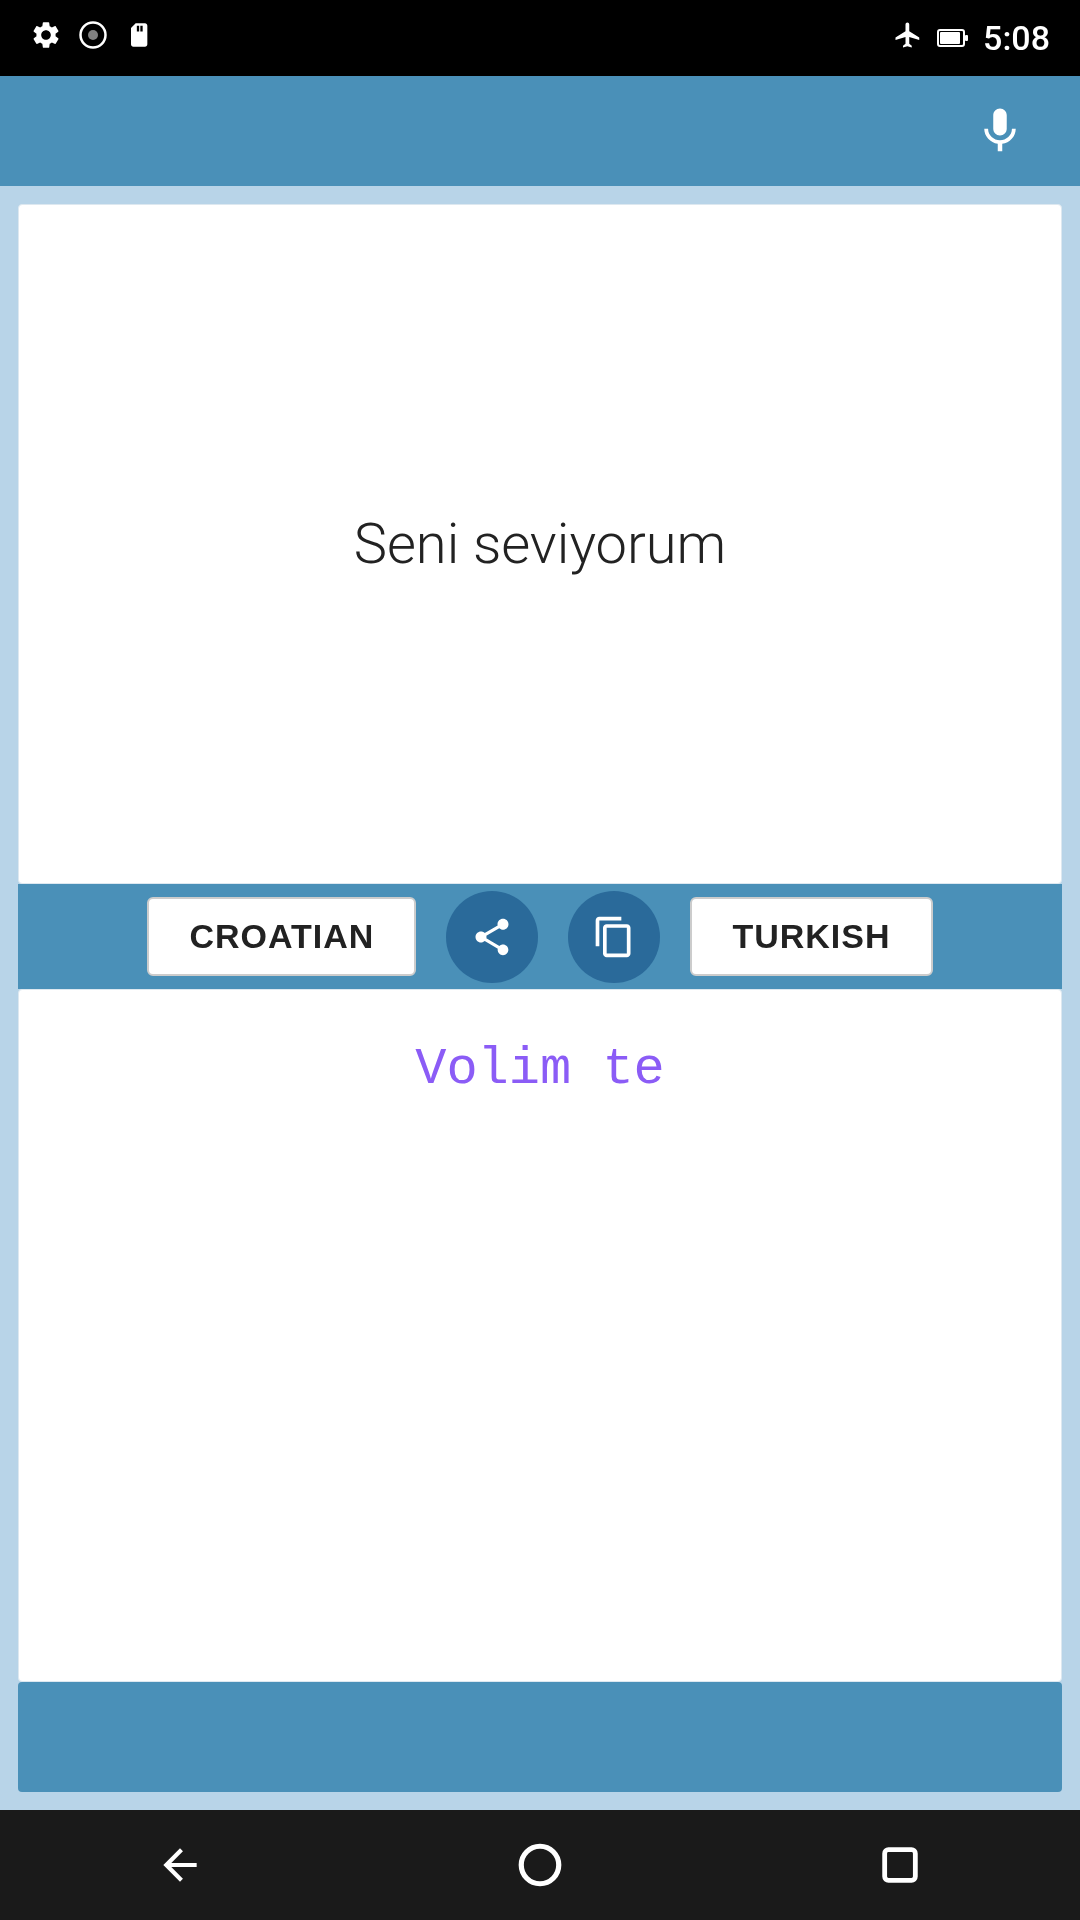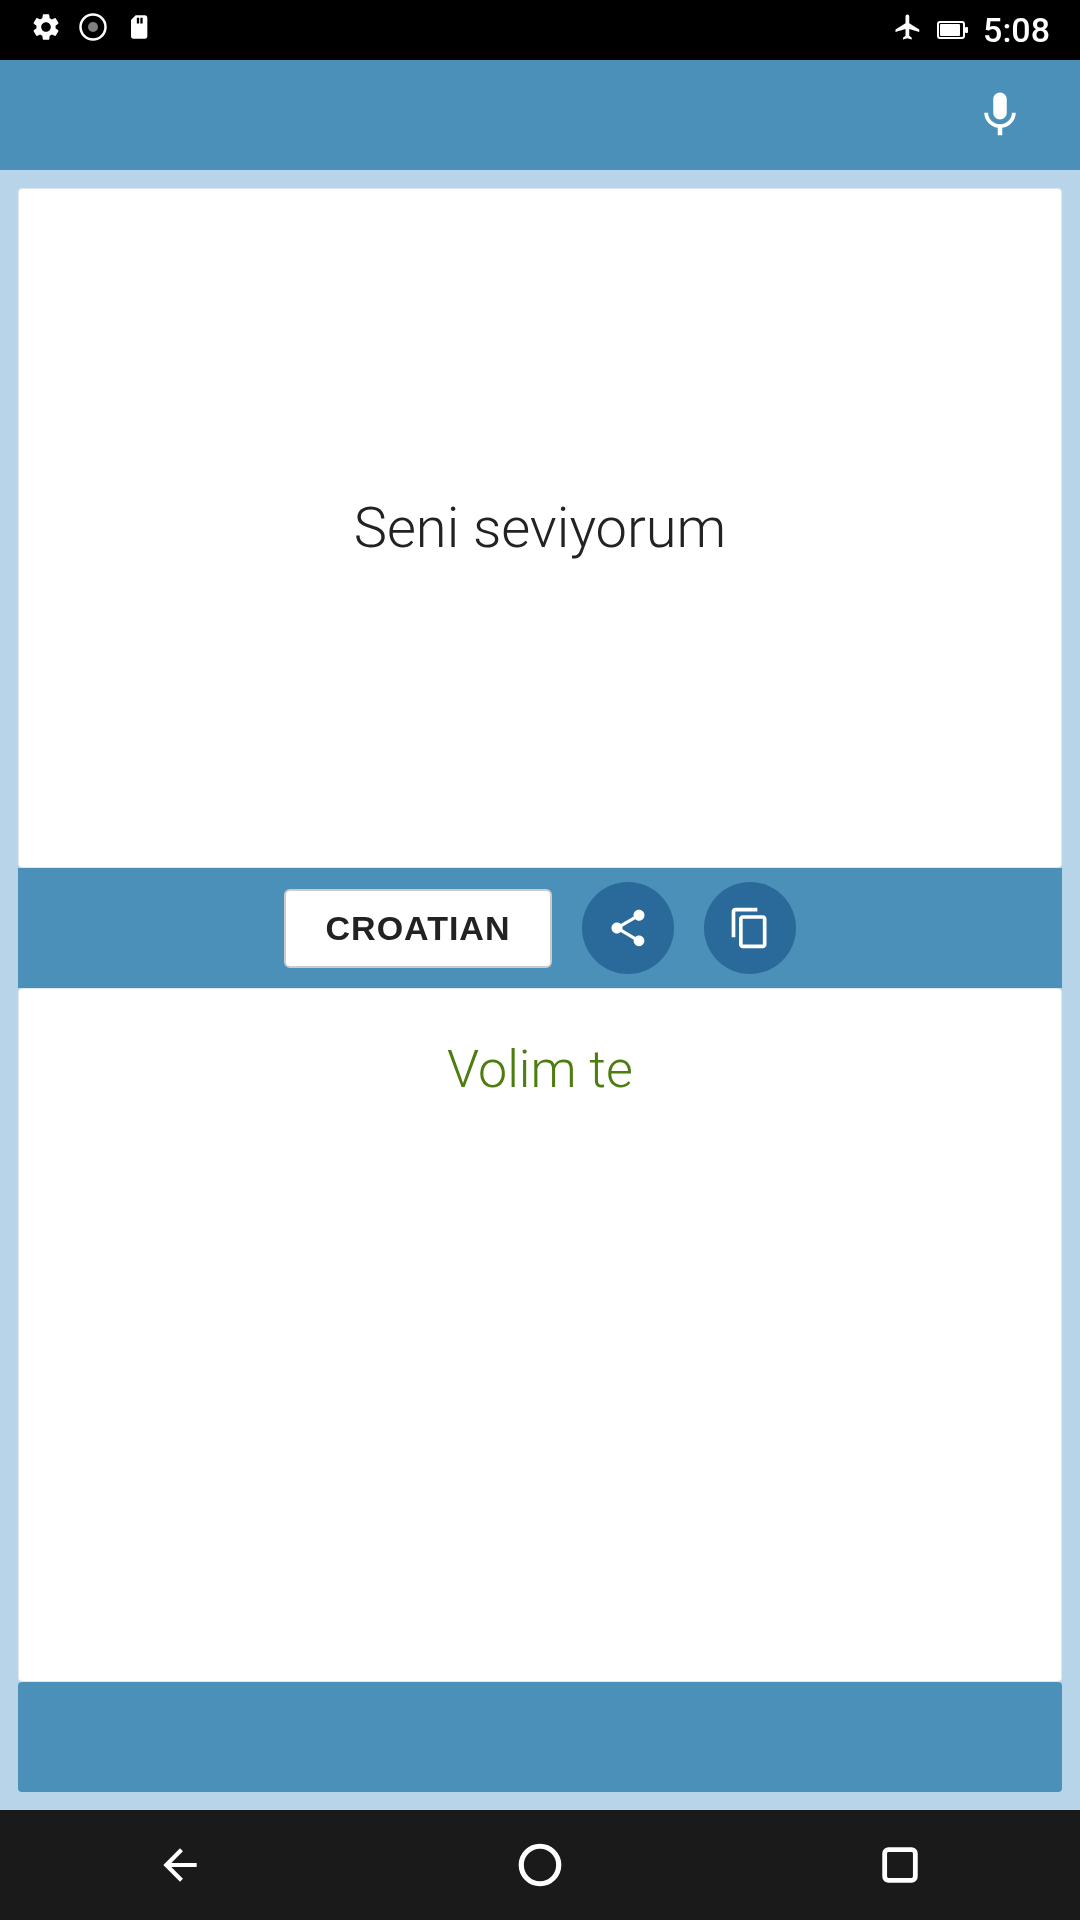--- a/index.html
+++ b/index.html
@@ -11,21 +11,21 @@
       background: #000;
       font-family: 'Roboto', Arial, sans-serif;
       overflow: hidden;
       display: flex;
       flex-direction: column;
     }
 
     
     .status-bar {
       background: #000;
-      height: 60px;
+      height: 76px;
       display: flex;
       align-items: center;
       justify-content: space-between;
       padding: 0 30px;
       flex-shrink: 0;
     }
     .status-left {
       display: flex;
       align-items: center;
       gap: 16px;
@@ -77,21 +77,21 @@
       font-size: 56px;
       color: #222;
       font-weight: 300;
       text-align: center;
       padding: 20px;
     }
 
     
     .controls-bar {
       background: #4a90b8;
-      height: 120px;
+      height: 105px;
       display: flex;
       align-items: center;
       justify-content: center;
       gap: 30px;
       flex-shrink: 0;
       margin: 0 18px;
     }
 
     .lang-button {
       background: #fff;
@@ -128,23 +128,24 @@
       border-radius: 4px;
       flex: 1;
       display: flex;
       align-items: flex-start;
       justify-content: center;
       border: 1px solid #dde8f0;
       padding-top: 50px;
     }
     .translation-text {
       font-size: 52px;
-      color: #4d7c0f;
+      color: #8b5cf6;
       font-weight: 300;
       text-align: center;
+      font-family: Liberation Mono, monospace;
     }
 
     
     .bottom-action-bar {
       background: #4a90b8;
       height: 110px;
       margin: 0 18px 18px 18px;
       border-radius: 4px;
       flex-shrink: 0;
     }
@@ -244,20 +245,21 @@
         <path d="M18 16.08c-.76 0-1.44.3-1.96.77L8.91 12.7c.05-.23.09-.46.09-.7s-.04-.47-.09-.7l7.05-4.11c.54.5 1.25.81 2.04.81 1.66 0 3-1.34 3-3s-1.34-3-3-3-3 1.34-3 3c0 .24.04.47.09.7L8.04 9.81C7.5 9.31 6.79 9 6 9c-1.66 0-3 1.34-3 3s1.34 3 3 3c.79 0 1.5-.31 2.04-.81l7.12 4.16c-.05.21-.08.43-.08.65 0 1.61 1.31 2.92 2.92 2.92s2.92-1.31 2.92-2.92S19.61 16.08 18 16.08z"></path>
       </svg>
     </button>
 
     <button class="action-btn">
       <svg class="copy-icon-svg" viewBox="0 0 24 24" fill="white">
         <path d="M16 1H4c-1.1 0-2 .9-2 2v14h2V3h12V1zm3 4H8c-1.1 0-2 .9-2 2v14c0 1.1.9 2 2 2h11c1.1 0 2-.9 2-2V7c0-1.1-.9-2-2-2zm0 16H8V7h11v14z"></path>
       </svg>
     </button>
 
+    <button class="lang-button">TURKISH</button>
   </div>
 
   <div class="translation-panel">
     <div class="translation-text">Volim te</div>
   </div>
 
   <div class="bottom-action-bar"></div>
 
 </div>
 

